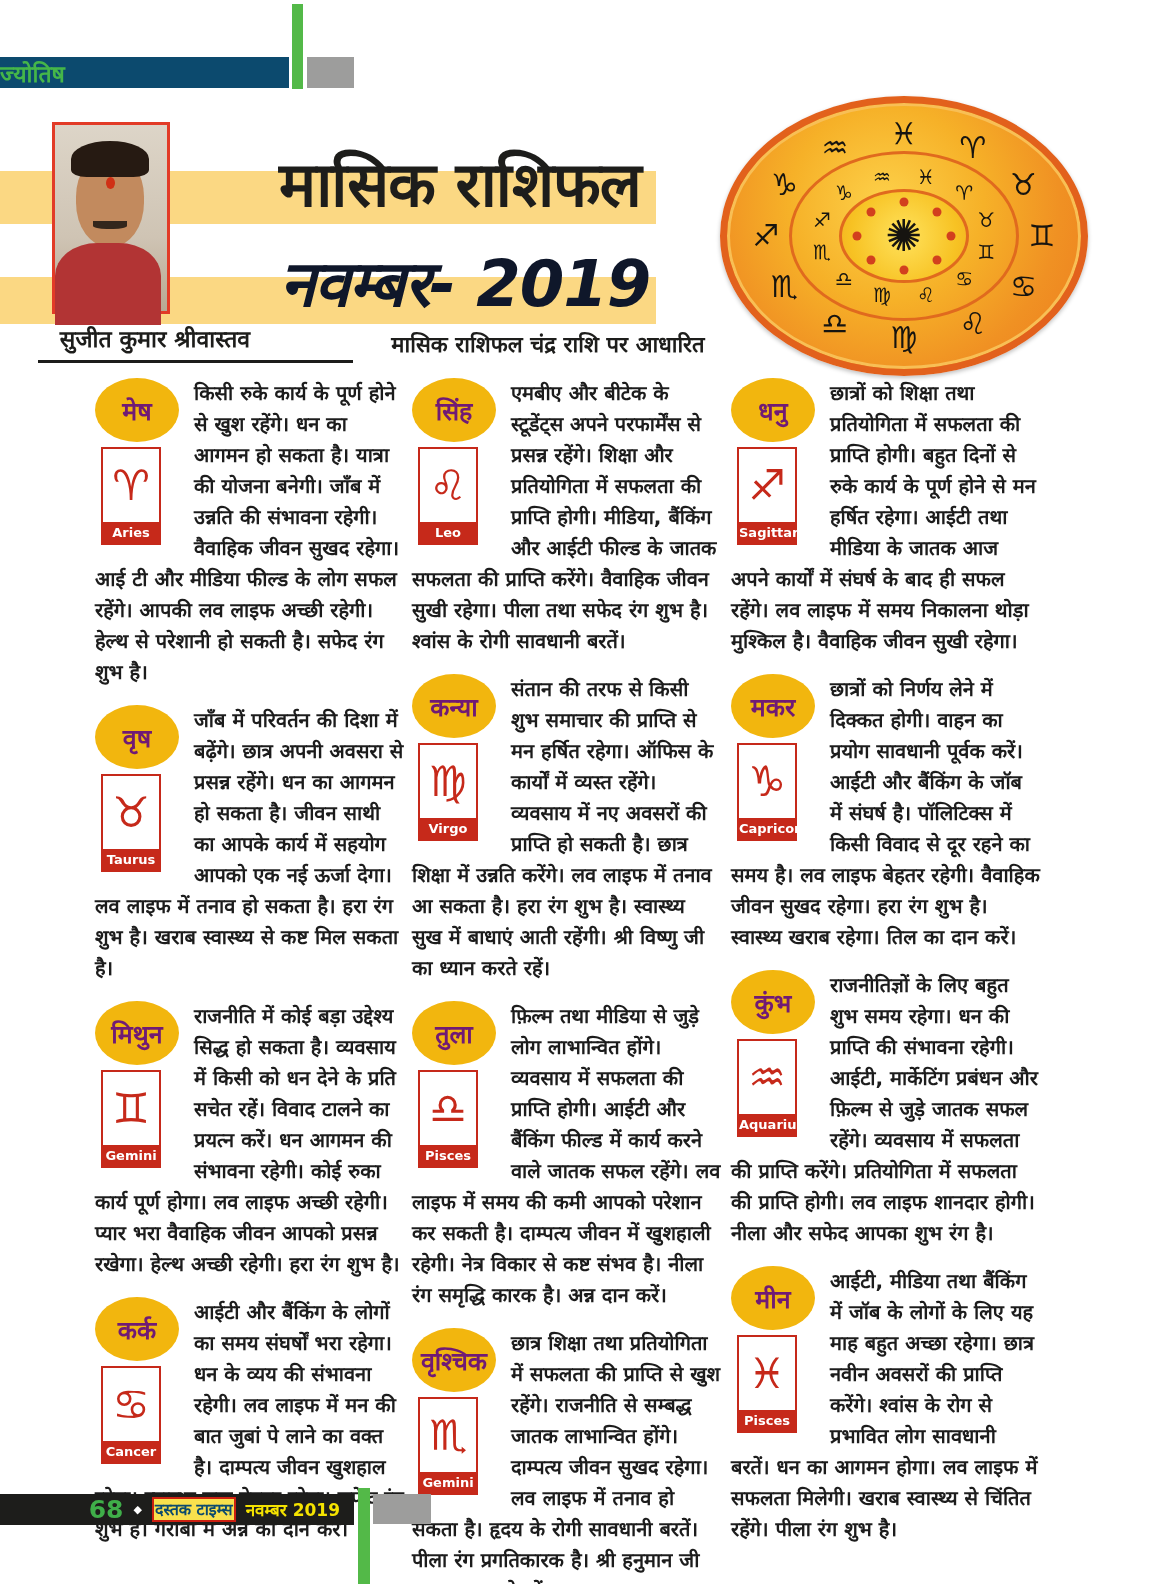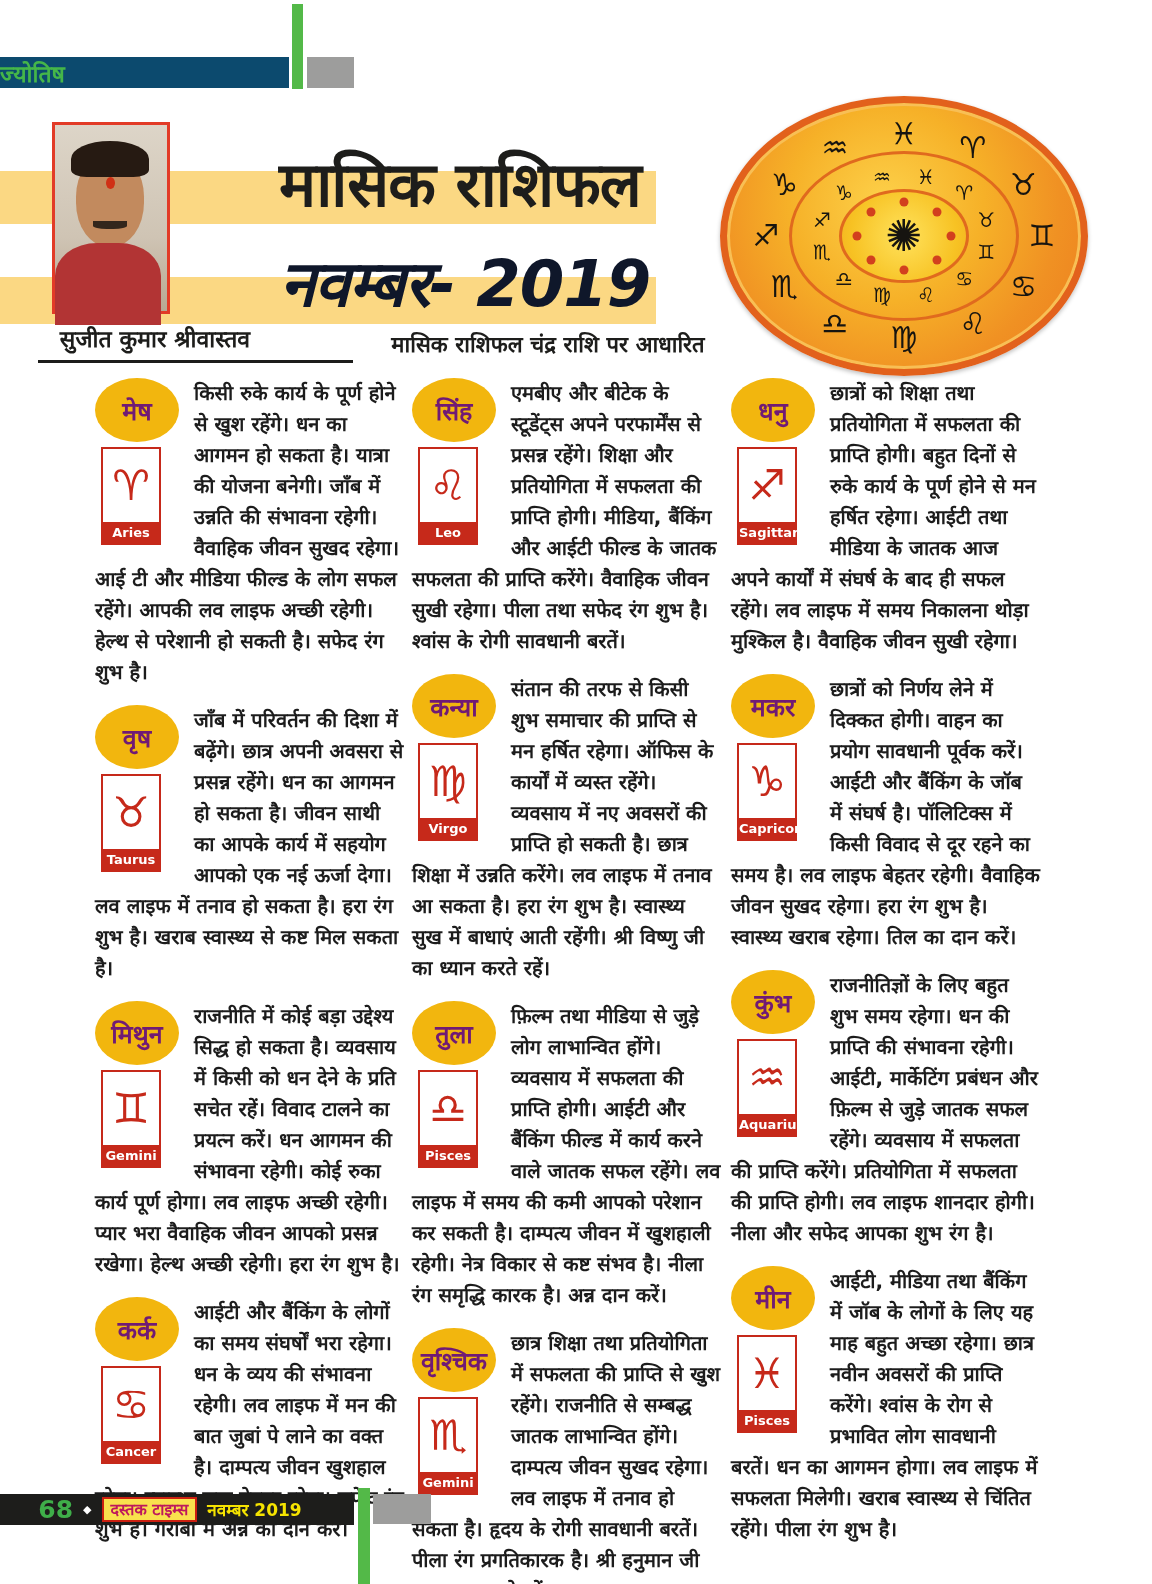--- a/index.html
+++ b/index.html
@@ -64,25 +64,25 @@
   .icon-box{width:60px;height:98px;margin:5px 0 0 6px;border:2px solid #c6291a;background:#fff;
     display:flex;flex-direction:column;box-sizing:border-box;}
   .icon-box .glyph{flex:1;display:flex;align-items:center;justify-content:center;
     color:#c6291a;font-size:42px;font-weight:700;}
   .icon-box .eng{background:#c6291a;color:#fff;font-size:13px;font-weight:700;
     text-align:center;padding:3px 0;}
   .sign-text{margin:0;font-size:20px;font-weight:700;color:#1c1c1c;line-height:31px;text-align:left;}
 
   
   .footer-black{position:absolute;left:0;top:1494px;width:354px;height:31px;background:#1d1d1b;
-    display:flex;align-items:center;justify-content:center;gap:10px;padding-right:14px;box-sizing:border-box;}
+    display:flex;align-items:center;justify-content:flex-end;gap:10px;padding-right:14px;box-sizing:border-box;}
   .footer-black .pgnum{color:#3fae49;font-size:25px;font-weight:800;}
   .footer-black .diamond{color:#ffffff;font-size:11px;}
-  .footer-logo{background:#f9e14d;border:2px solid #cc1f10;color:#be185d;
-    font-size:16px;font-weight:800;padding:1px 7px;line-height:1.2;}
+  .footer-logo{background:#f9e14d;border:2px solid #cc1f10;color:#0c4a6e;
+    font-size:16px;font-weight:800;padding:1px 1px;line-height:1.2;}
   .footer-black .issue{color:#f5e300;font-size:17px;font-weight:800;}
   .footer-green{position:absolute;left:358px;top:1488px;width:12px;height:96px;background:#53b948;}
   .footer-gray{position:absolute;left:373px;top:1494px;width:58px;height:30px;background:#9d9d9c;}
 </style>
 </head>
 <body>
 
 <div class="top-black-bar">
   <span>ज्योतिष</span>
 </div>

